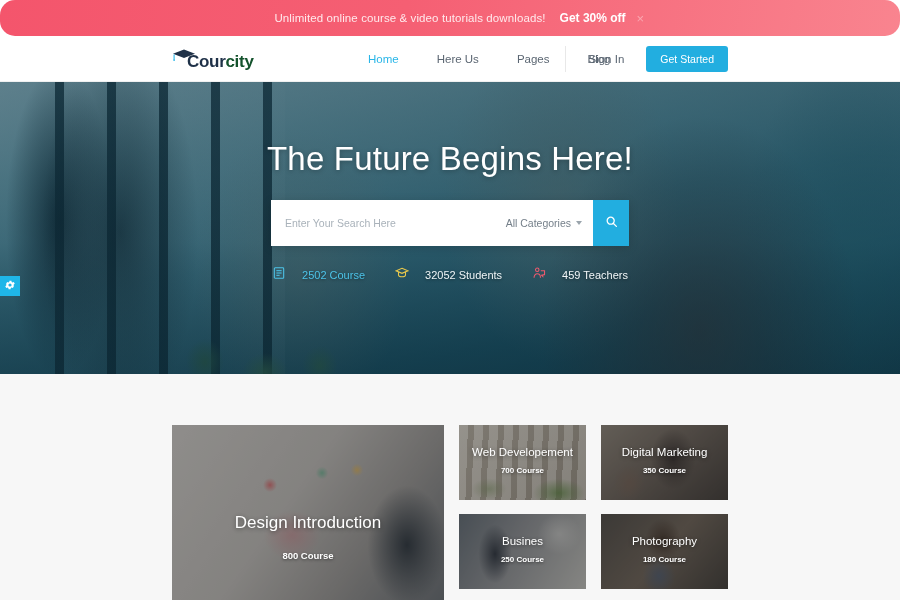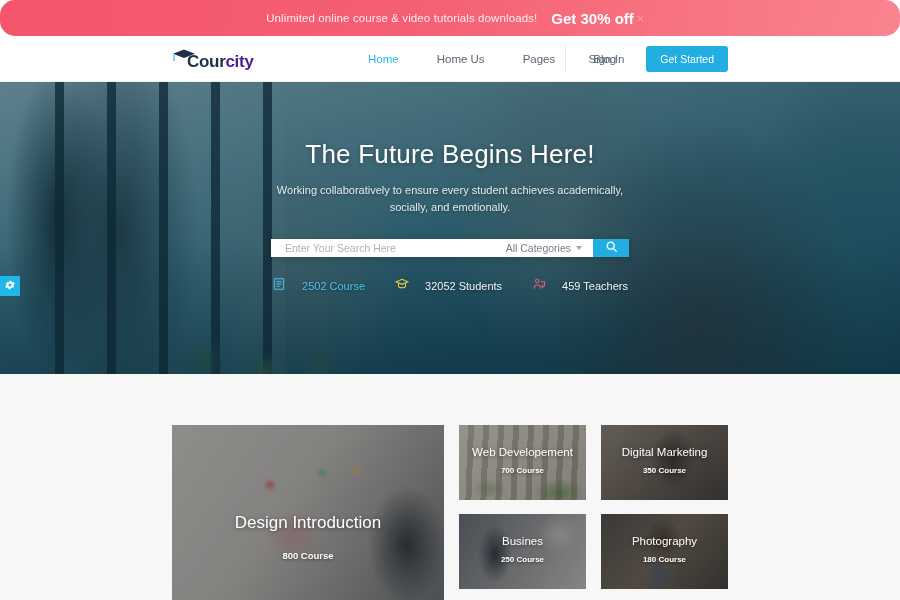--- a/index.html
+++ b/index.html
@@ -21,21 +21,21 @@
     color: #ffffff;
     border-radius: 15px;
   }
   .promo-text {
     font-size: 11.5px;
     letter-spacing: .1px;
     color: #ffe9ec;
     white-space: nowrap;
   }
   .promo-cta {
-    font-size: 15px;
+    font-size: 12px;
     font-weight: bold;
     color: #ffffff;
     margin-left: 14px;
     white-space: nowrap;
     cursor: pointer;
   }
   .promo-close {
     position: absolute;
     right: 256px;
     top: 50%;
@@ -66,21 +66,21 @@
     cursor: pointer;
   }
   .cap-icon { position: relative; width: 24px; height: 16px; margin-right: -9px; margin-bottom: 5px; }
   .logo-text {
     font-size: 17px;
     font-weight: bold;
     letter-spacing: -.3px;
     line-height: 1;
   }
   .logo-a { color: #1f3148; }
-  .logo-b { color: #4c1d95; }
+  .logo-b { color: #14532d; }
 
   .main-nav {
     position: absolute;
     left: 352px;
     top: 50%;
     transform: translateY(-50%);
     display: flex;
     align-items: center;
     gap: 22px;
   }
@@ -164,40 +164,40 @@
     inset: 0;
     background: linear-gradient(180deg, rgba(18,62,80,.55) 0%, rgba(18,66,86,.45) 55%, rgba(14,52,68,.60) 100%);
   }
   .hero-inner {
     position: relative;
     z-index: 3;
     text-align: center;
     padding-top: 58px;
   }
   .hero-title {
-    font-size: 26px;
+    font-size: 33px;
     font-weight: normal;
     color: #ffffff;
     letter-spacing: .2px;
     text-shadow: 0 1px 5px rgba(0,0,0,.3);
     line-height: 1.15;
   }
   .hero-sub {
     margin-top: 12px;
     font-size: 11px;
     color: #e3edf0;
     line-height: 1.6;
     text-shadow: 0 1px 3px rgba(0,0,0,.35);
   }
 
   
   .search-wrap {
     margin: 22px auto 6px;
     width: 358px;
-    height: 18px;
+    height: 46px;
     display: flex;
     background: #ffffff;
     box-shadow: 0 2px 9px rgba(0,0,0,.16);
     overflow: hidden;
   }
   .search-input {
     flex: 1;
     border: none;
     outline: none;
     padding: 0 14px;
@@ -365,21 +365,21 @@
         <circle cx="2.1" cy="11.6" r="0.9" fill="#29b6e8"></circle>
       </svg>
     </span>
     <span class="logo-text">
       <span class="logo-a">Cour</span><span class="logo-b">city</span>
     </span>
   </a>
 
   <nav class="main-nav">
     <a class="nav-link active">Home</a>
-    <a class="nav-link">Home Us</a>
+    <a class="nav-link">Here Us</a>
     <a class="nav-link">Pages</a>
     <a class="nav-link">Blog</a>
     <a class="nav-link">Contact Us</a>
   </nav>
 
   <div class="header-right">
     <span class="nav-divider"></span>
     <a class="signin-link">Sign In</a>
     <button class="get-started-btn">Get Started</button>
   </div>
@@ -397,24 +397,20 @@
   <div class="settings-tab">
     <span>
       <svg width="12" height="12" viewBox="0 0 24 24" fill="#ffffff">
         <path d="M19.4 13a7.6 7.6 0 0 0 0-2l2.1-1.6-2-3.5-2.5 1a7.5 7.5 0 0 0-1.7-1l-.4-2.6h-4l-.4 2.6a7.5 7.5 0 0 0-1.7 1l-2.5-1-2 3.5L4.6 11a7.6 7.6 0 0 0 0 2l-2.1 1.6 2 3.5 2.5-1c.5.4 1.1.7 1.7 1l.4 2.6h4l.4-2.6c.6-.3 1.2-.6 1.7-1l2.5 1 2-3.5zM12 15.2A3.2 3.2 0 1 1 12 8.8a3.2 3.2 0 0 1 0 6.4z"></path>
       </svg>
     </span>
   </div>
 
   <div class="hero-inner">
     <h1 class="hero-title">The Future Begins Here!</h1>
-    <p class="hero-sub">
-      <span>Working collaboratively to ensure every student achieves academically,</span><br>
-      <span>socially, and emotionally.</span>
-    </p>
 
     <div class="search-wrap">
       <input class="search-input" type="text" placeholder="Enter Your Search Here" style="">
       <div class="cat-select">
         <span>All Categories</span>
         <span class="caret"></span>
       </div>
       <button class="search-btn">
         <span>
           <svg width="13" height="13" viewBox="0 0 24 24" fill="none" stroke="#ffffff" stroke-width="2.4">

